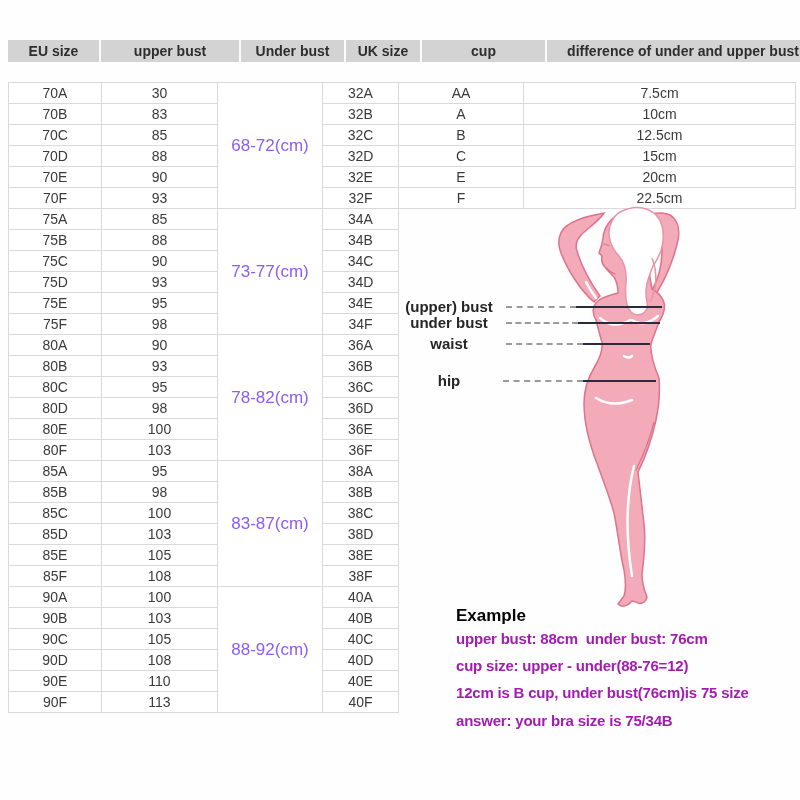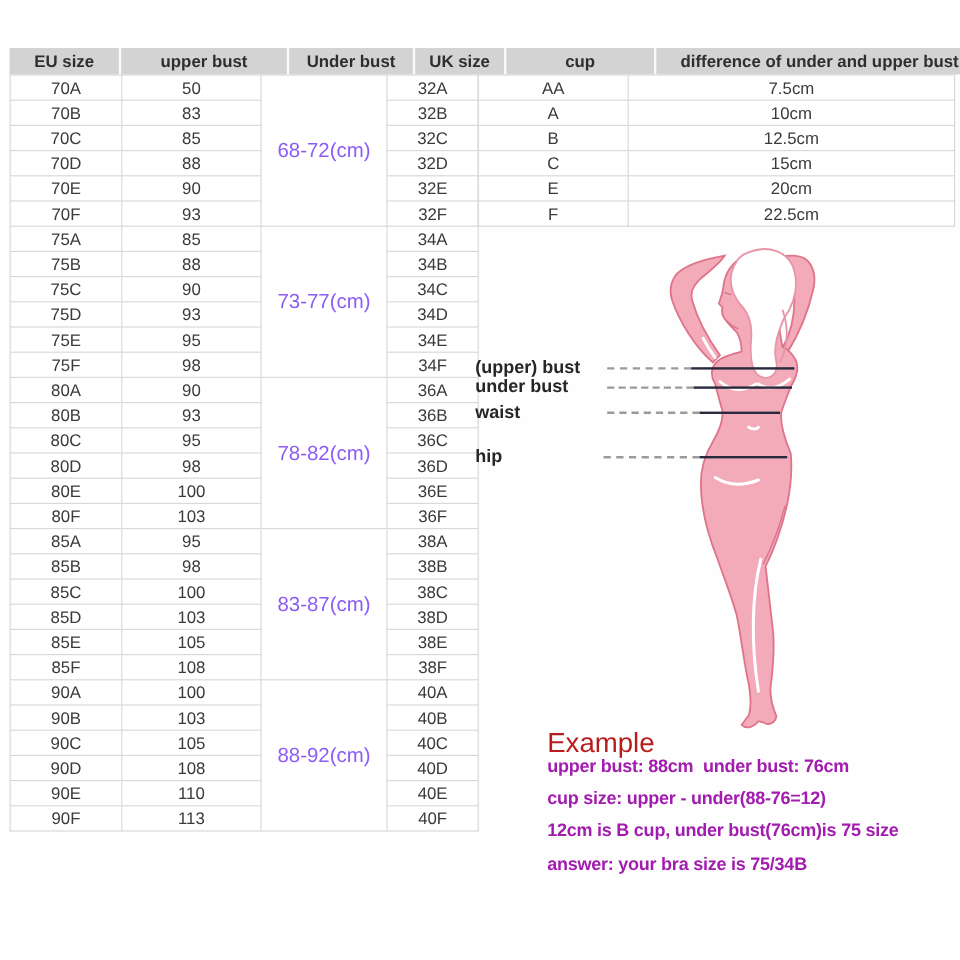--- a/index.html
+++ b/index.html
@@ -8,40 +8,40 @@
 
   
   .header-row{position:absolute;left:8px;top:40px;height:22px;display:flex;}
   .hcell{box-sizing:border-box;height:22px;background:#d3d3d3;color:#2e2e2e;
     font-size:14px;font-weight:bold;text-align:center;line-height:22px;
     border-right:2px solid #fbfbfb;overflow:hidden;white-space:nowrap;}
   .hcell:last-child{border-right:none;}
   .h0{width:93px}.h1{width:140px}.h2{width:105px}.h3{width:76px}.h4{width:125px}.h5{width:272px}
 
   
-  table{border-collapse:collapse;table-layout:fixed;}
+  table{border-collapse:collapse;table-layout:fixed;margin-top:20px;}
   .tbl-left{position:absolute;left:8px;top:62px;}
   .tbl-cup{position:absolute;left:398px;top:62px;}
   td{box-sizing:border-box;border:1px solid #d9d9d9;background:#ffffff;
     height:21px;padding:0;text-align:center;vertical-align:middle;
     font-size:14px;color:#3a3a3a;white-space:nowrap;overflow:hidden;}
   td.range{font-size:17px;color:#8b5cf6;}
   .c-eu{width:93px}.c-up{width:116px}.c-rg{width:105px}.c-uk{width:76px}
   .c-cup{width:125px}.c-df{width:272px}
 
   
-  .mlabel{position:absolute;left:396px;width:106px;text-align:left;
+  .mlabel{position:absolute;left:396px;width:106px;text-align:center;
     font-size:15px;font-weight:bold;color:#262626;white-space:nowrap;}
   .leader{position:absolute;height:0;border-top:2px dashed #9a9a9a;}
   .mline{position:absolute;height:2px;background:#2a2a3e;z-index:5;}
   .fig-svg{position:absolute;left:540px;top:198px;z-index:1;}
 
   
-  .ex-title{position:absolute;left:456px;top:606px;font-size:23px;font-weight:normal;
-    color:#b91c1c;white-space:pre;}
+  .ex-title{position:absolute;left:456px;top:606px;font-size:17px;font-weight:bold;
+    color:#000000;white-space:pre;}
   .ex-line{position:absolute;left:456px;font-size:15px;font-weight:bold;
     color:#a21caf;white-space:pre;letter-spacing:-0.2px;}
   .exl0{top:630px}.exl1{top:657px}.exl2{top:684px}.exl3{top:712px}
 </style>
 </head>
 <body>
 
 <div class="canvas">
 
   <div class="header-row">
@@ -56,21 +56,21 @@
   <table class="tbl-left">
     <colgroup>
         <col class="c-eu">
         <col class="c-up">
         <col class="c-rg">
         <col class="c-uk">
       </colgroup>
     <tbody id="left-body">
         <tr>
           <td>70A</td>
-          <td>50</td>
+          <td>30</td>
           <td class="range" rowspan="6">68-72(cm)</td>
           <td>32A</td>
         </tr>
         <tr>
           <td>70B</td>
           <td>83</td>
           <td>32B</td>
         </tr>
         <tr>
           <td>70C</td>

